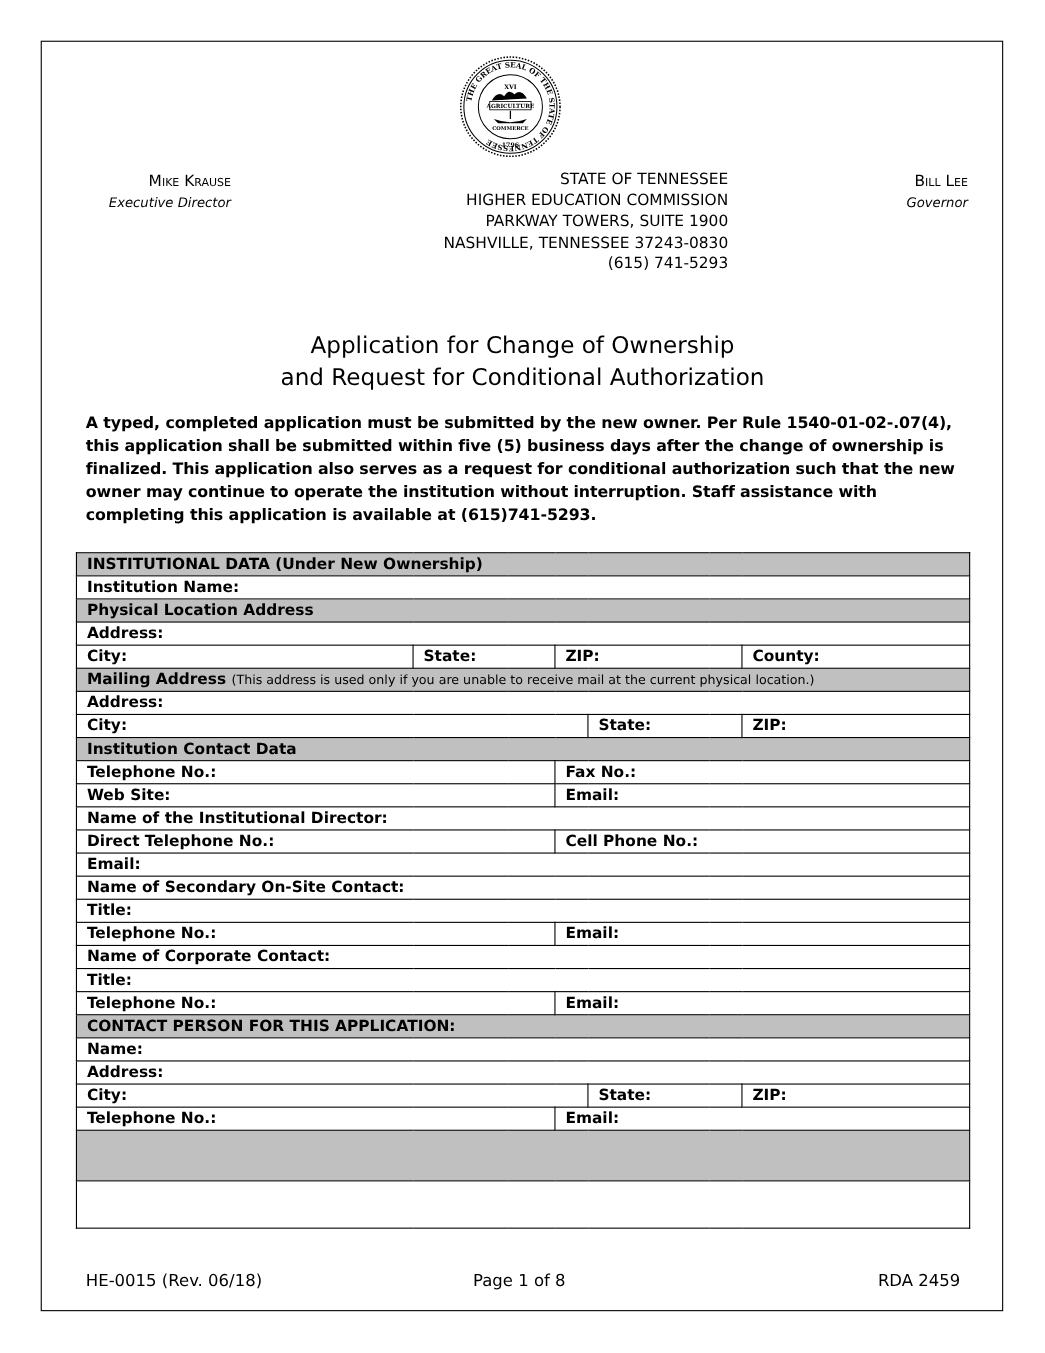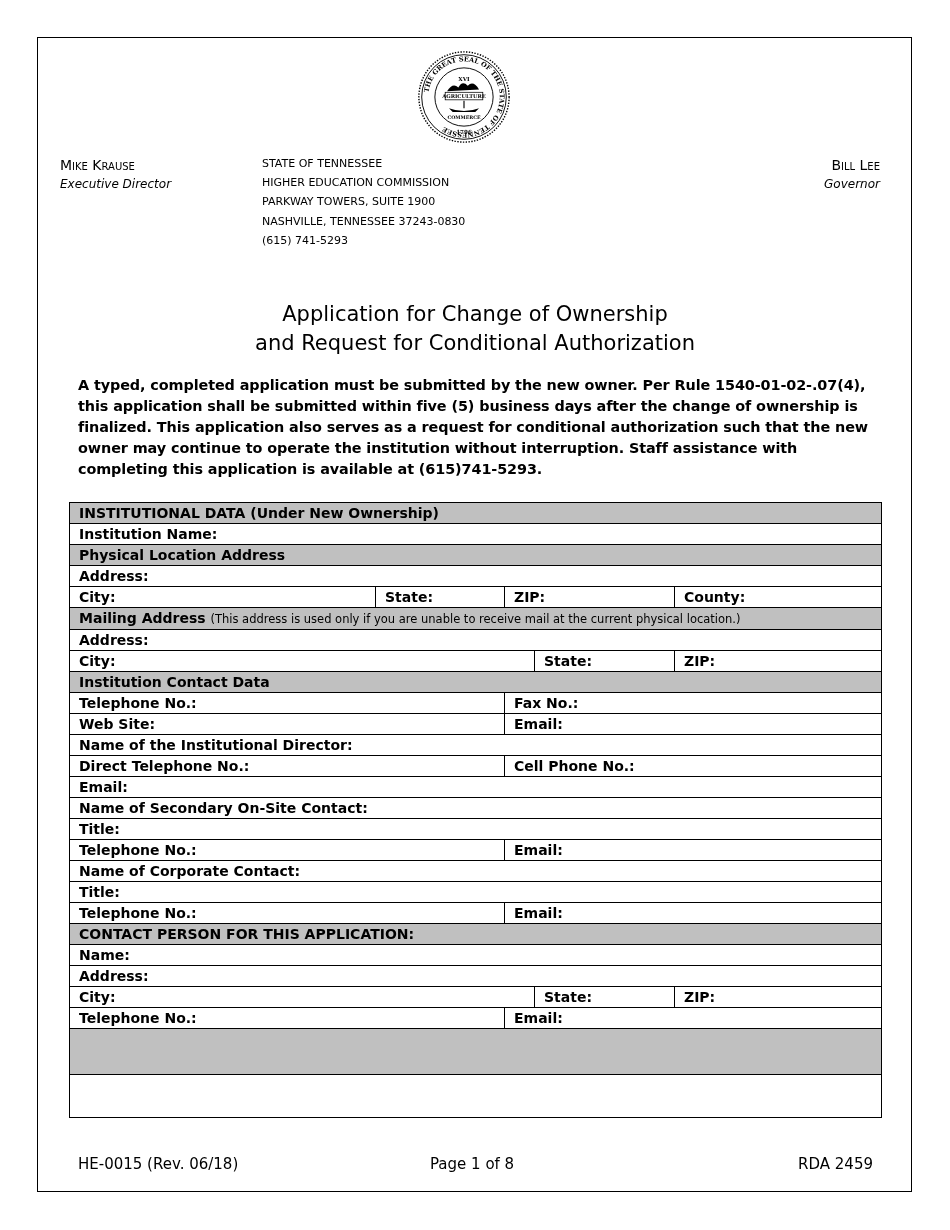--- a/index.html
+++ b/index.html
@@ -1,23 +1,23 @@
 <!DOCTYPE html>
 <html><head>
 <meta charset="utf-8">
 <style>
   html, body { margin: 0; padding: 0; background: #ffffff; }
   body { width: 950px; height: 1230px; position: relative; font-family: "DejaVu Sans", sans-serif; color: #000; }
   .page-frame { position: absolute; left: 37px; top: 37px; width: 875px; height: 1155px; border: 1px solid #000; box-sizing: border-box; }
   .seal { position: absolute; left: 417px; top: 50px; width: 94px; height: 94px; }
-  .left-official { position: absolute; left: 60px; top: 155px; width: 150px; text-align: left; }
+  .left-official { position: absolute; left: 60px; top: 155px; width: 150px; text-align: right; }
   .right-official { position: absolute; left: 740px; top: 155px; width: 140px; text-align: right; }
   .official-name { font-size: 14px; font-variant: small-caps; line-height: 20px; }
   .official-title { font-size: 12px; font-style: italic; line-height: 18px; }
-  .agency { position: absolute; left: 262px; top: 154px; width: 400px; text-align: left; font-size: 11px; line-height: 19.2px; }
+  .agency { position: absolute; left: 262px; top: 154px; width: 400px; text-align: right; font-size: 14px; line-height: 19.2px; }
   .agency .bold { font-weight: normal; }
   .doc-title { position: absolute; left: 150px; top: 300px; width: 650px; text-align: center; font-size: 21px; line-height: 29px; font-weight: normal; }
   .intro { position: absolute; left: 78px; top: 375px; width: 800px; font-size: 14.4px; font-weight: bold; line-height: 21px; letter-spacing: -0.1px; }
   .form-table { position: absolute; left: 69px; top: 502px; width: 812px; border-collapse: collapse; table-layout: fixed; }
   .form-table td { border: 1px solid #000; height: 21px; padding: 0 0 0 9px; font-size: 14px; font-weight: bold; line-height: 20px; white-space: nowrap; overflow: hidden; box-sizing: border-box; }
   .form-table tr.section td { background: #c0c0c0; }
   .form-table tr.blank-gray td { background: #c0c0c0; height: 46px; }
   .form-table tr.blank-white td { height: 43px; }
   .note { font-weight: normal; font-size: 11.5px; margin-top: 22px; }
   .footer { position: absolute; left: 78px; top: 1154px; width: 795px; font-size: 15px; line-height: 20px; }

